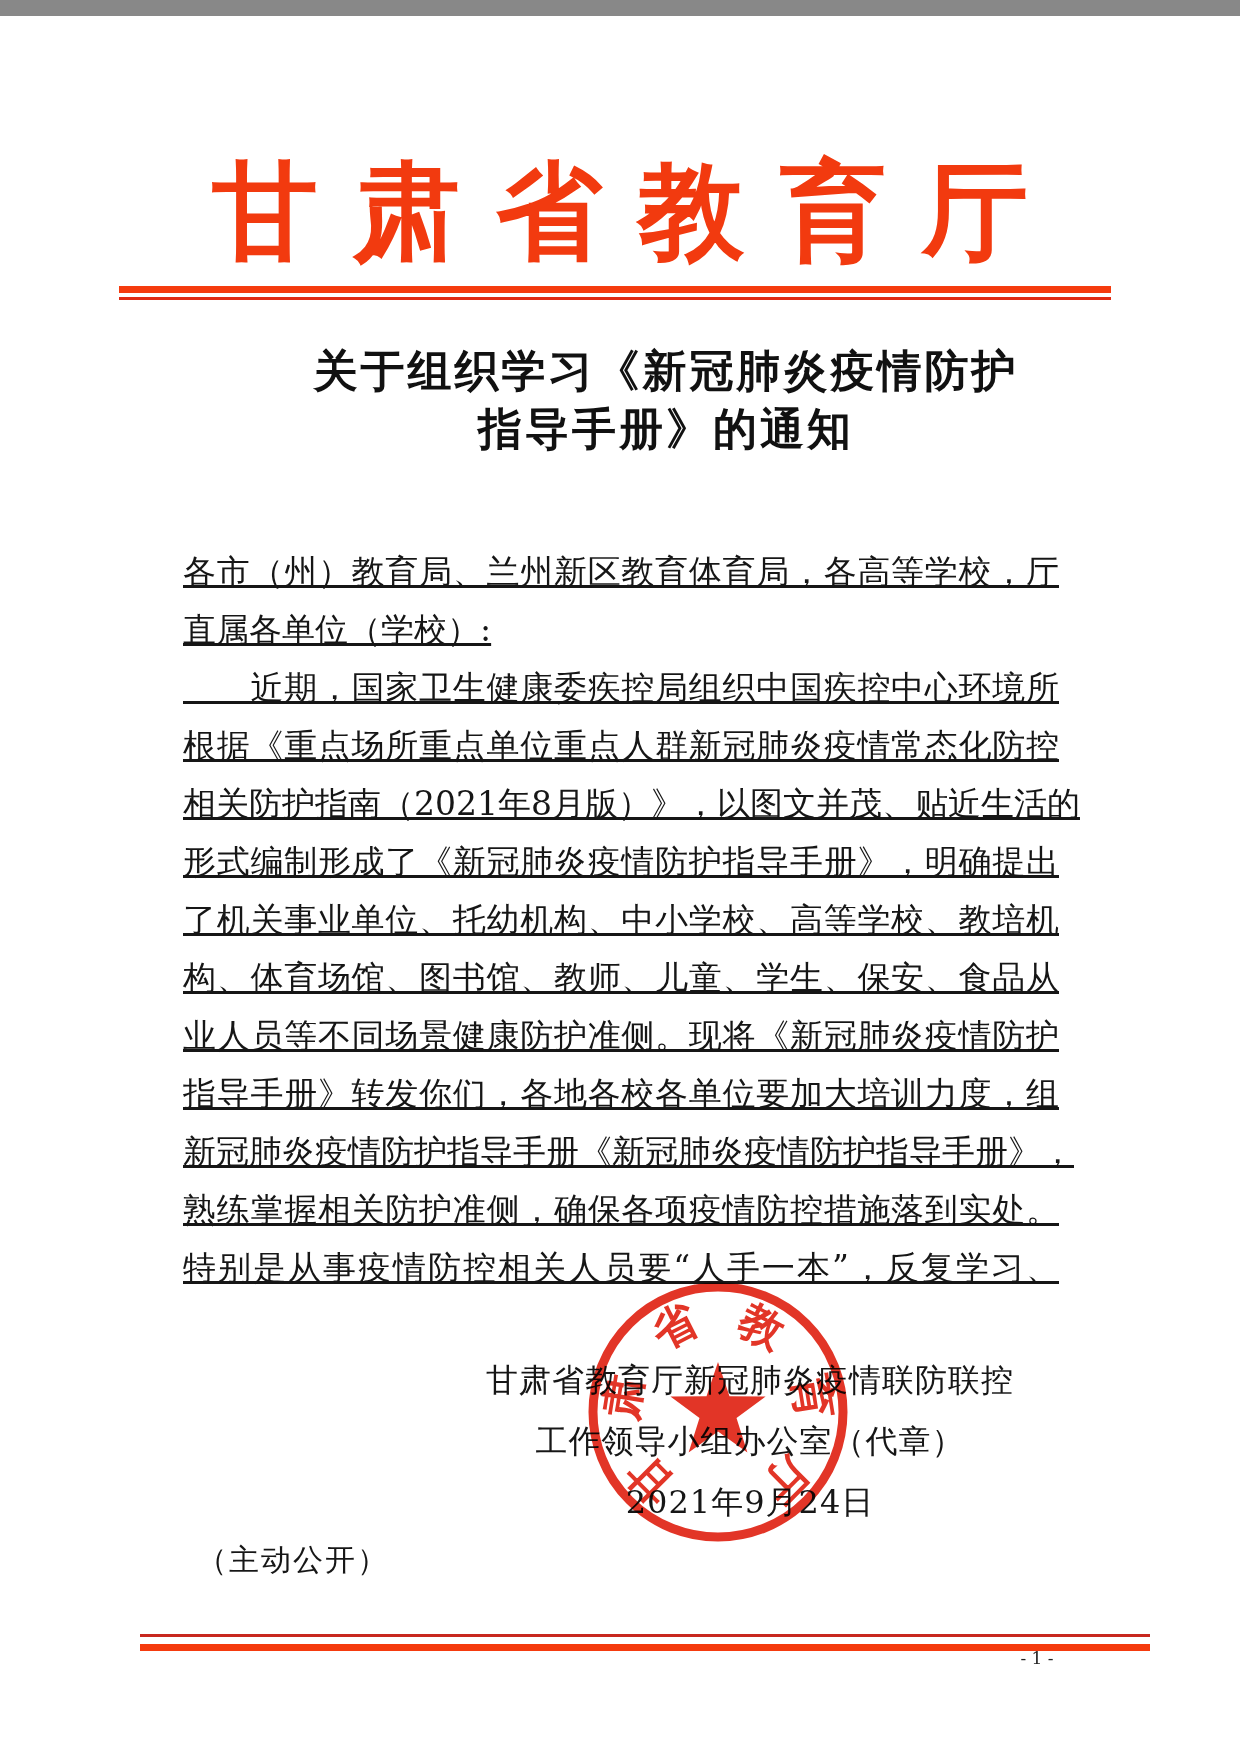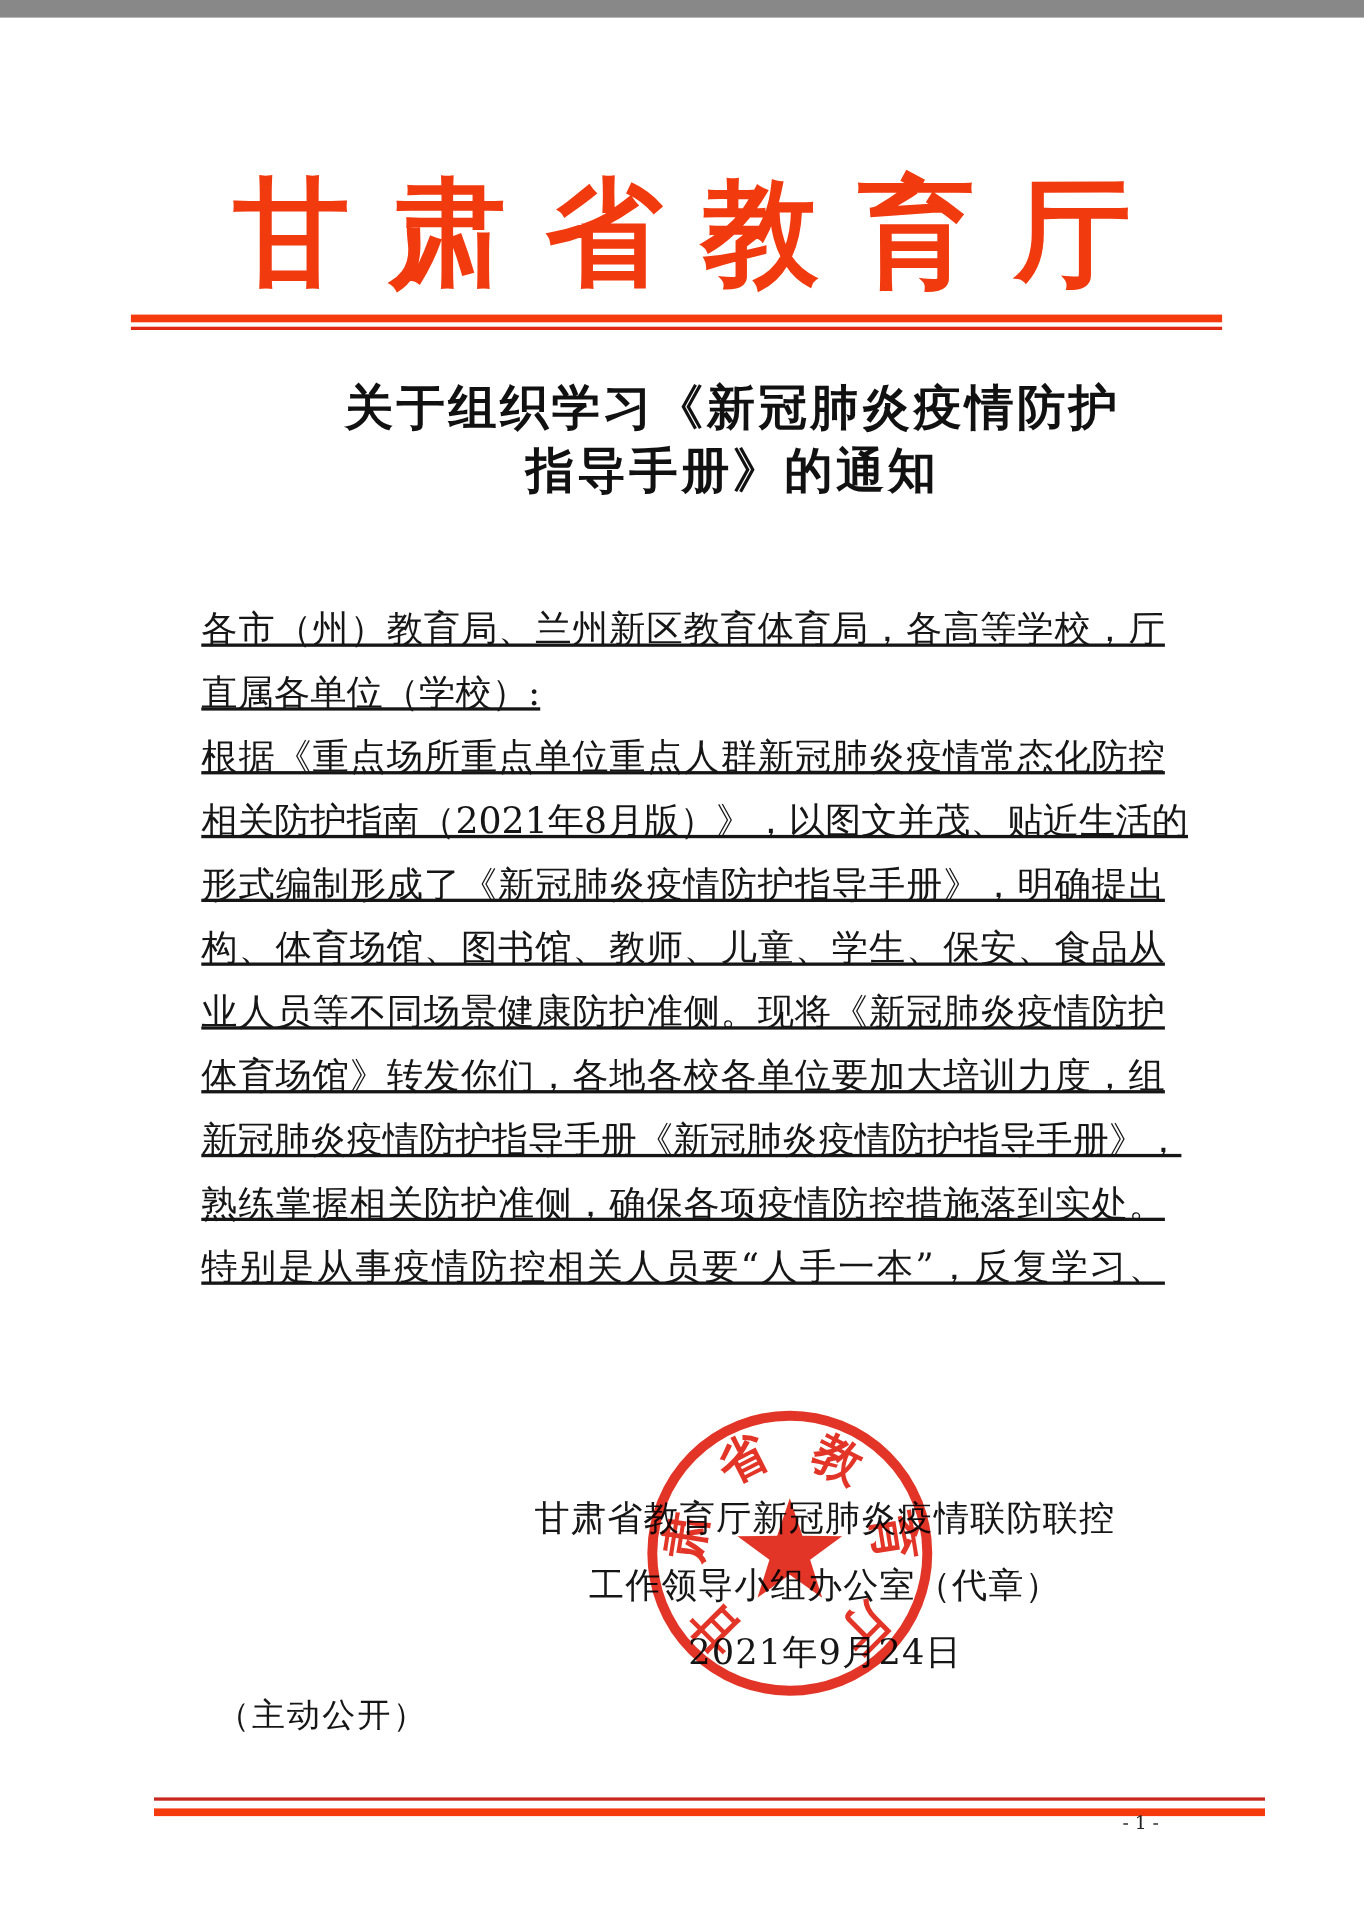--- a/index.html
+++ b/index.html
@@ -80,26 +80,28 @@
   <div class="rule rule-thin-top"></div>
 
   <div class="doc-title">
     <div>关于组织学习《新冠肺炎疫情防护</div>
     <div>指导手册》的通知</div>
   </div>
 
   <div class="body-block">
       <div class="body-line">各市（州）教育局、兰州新区教育体育局，各高等学校，厅</div>
       <div class="body-line flush-left">直属各单位（学校）:</div>
+      <div class="body-line">　　近期，国家卫生健康委疾控局组织中国疾控中心环境所</div>
       <div class="body-line">根据《重点场所重点单位重点人群新冠肺炎疫情常态化防控</div>
       <div class="body-line">相关防护指南（2021年8月版）》，以图文并茂、贴近生活的</div>
       <div class="body-line">形式编制形成了《新冠肺炎疫情防护指导手册》，明确提出</div>
+      <div class="body-line">了机关事业单位、托幼机构、中小学校、高等学校、教培机</div>
       <div class="body-line">构、体育场馆、图书馆、教师、儿童、学生、保安、食品从</div>
       <div class="body-line">业人员等不同场景健康防护准侧。现将《新冠肺炎疫情防护</div>
-      <div class="body-line">体育场馆》转发你们，各地各校各单位要加大培训力度，组</div>
+      <div class="body-line">指导手册》转发你们，各地各校各单位要加大培训力度，组</div>
       <div class="body-line">新冠肺炎疫情防护指导手册《新冠肺炎疫情防护指导手册》，</div>
       <div class="body-line">熟练掌握相关防护准侧，确保各项疫情防控措施落到实处。</div>
       <div class="body-line">特别是从事疫情防控相关人员要“人手一本”，反复学习、</div>
     </div>
 
   <div class="sig-block">
     <div class="sig-line">甘肃省教育厅新冠肺炎疫情联防联控</div>
     <div class="sig-line">工作领导小组办公室（代章）</div>
     <div class="sig-line">2021年9月24日</div>
   </div>

